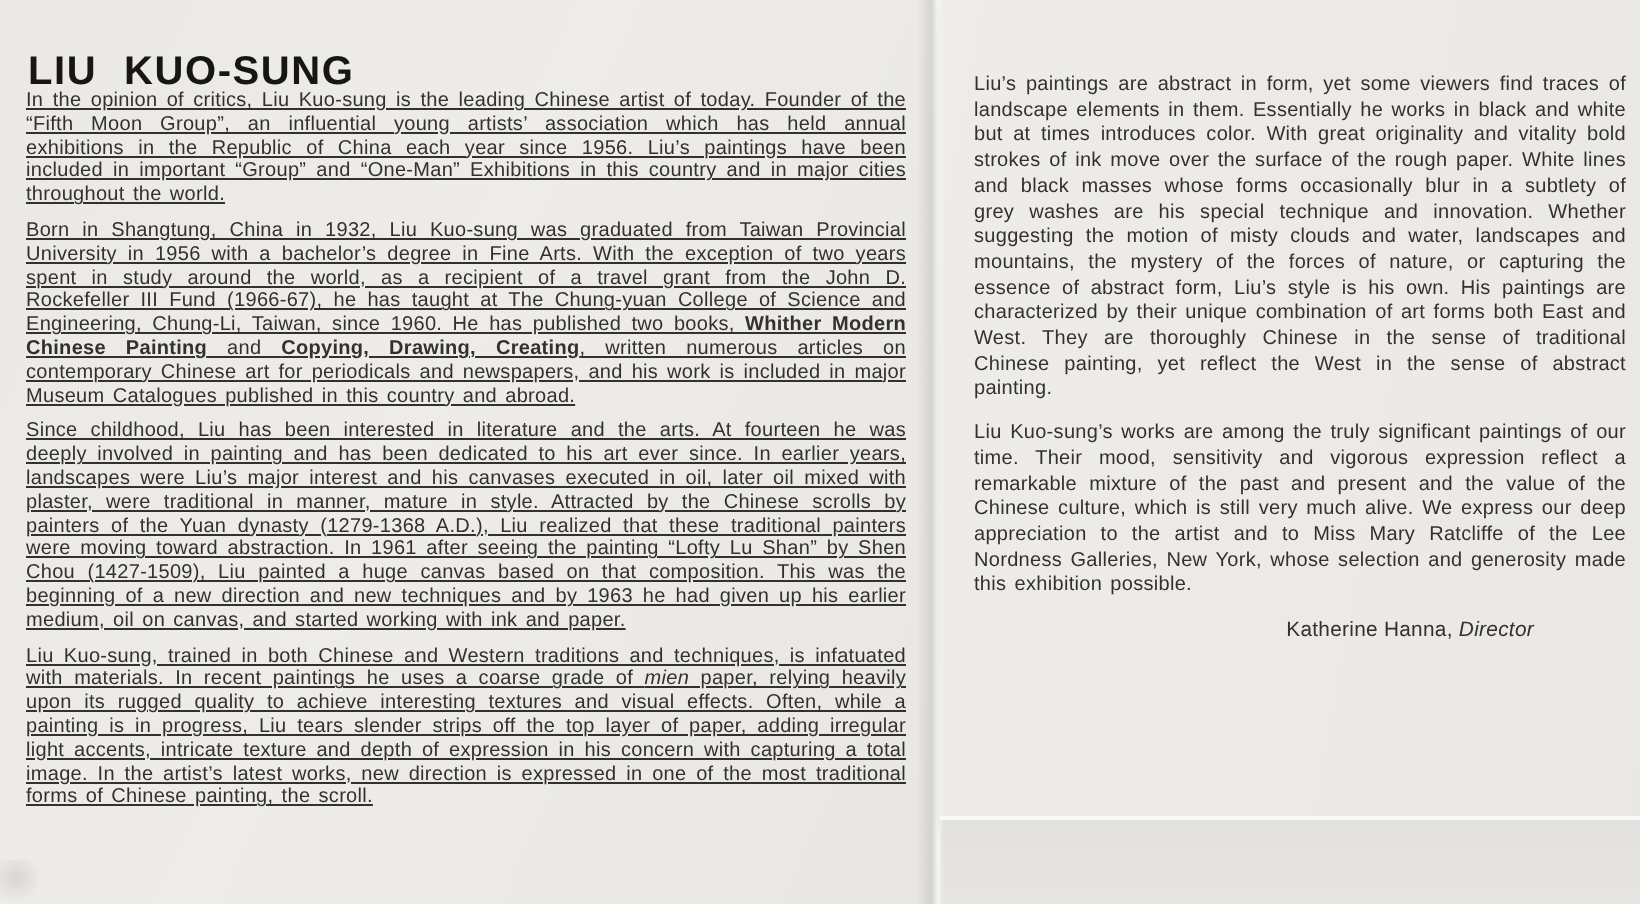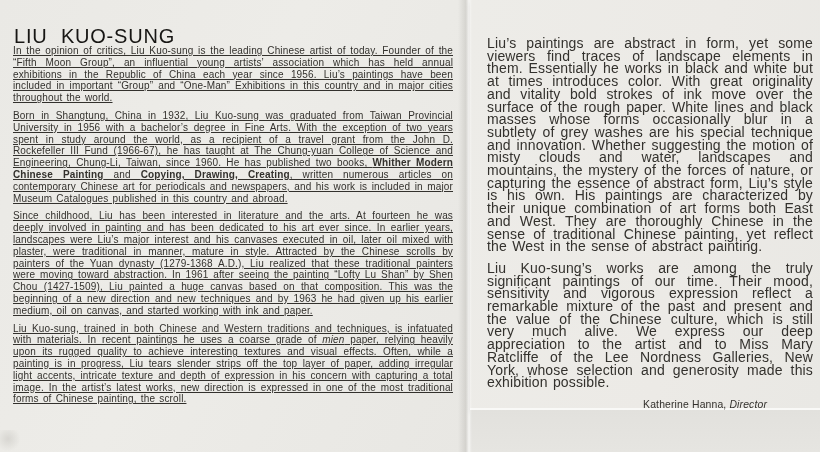--- a/index.html
+++ b/index.html
@@ -44,21 +44,21 @@
       rgba(0,0,0,0) 0%,
       rgba(85,82,74,0.10) 40%,
       rgba(85,82,74,0.14) 55%,
       rgba(255,255,255,0.55) 78%,
       rgba(0,0,0,0) 100%);
   }
   .page-title {
     position: absolute;
     left: 14px; top: 12px;
     font-size: 20px;
-    font-weight: 400;
+    font-weight: 700;
     letter-spacing: 0.8px;
     word-spacing: 7px;
     color: #171614;
   }
   .col {
     position: absolute;
     color: #33312d;
   }
   .col-left {
     left: 13px; top: 45px;
@@ -75,21 +75,21 @@
     letter-spacing: 0.15px;
     word-spacing: 1.2px;
   }
   .col-left p {
     font-size: 10px;
     line-height: 11.8px;
     margin-bottom: 6px;
     text-decoration: underline;
   }
   .col-right p {
-    font-size: 14px;
+    font-size: 10px;
     line-height: 12.7px;
     margin-bottom: 9px;
   }
   .bold { font-weight: 700; }
   .italic { font-style: italic; }
   .signature {
     margin-top: 10px;
     padding-right: 46px;
     text-align: right;
     font-size: 10.4px;

